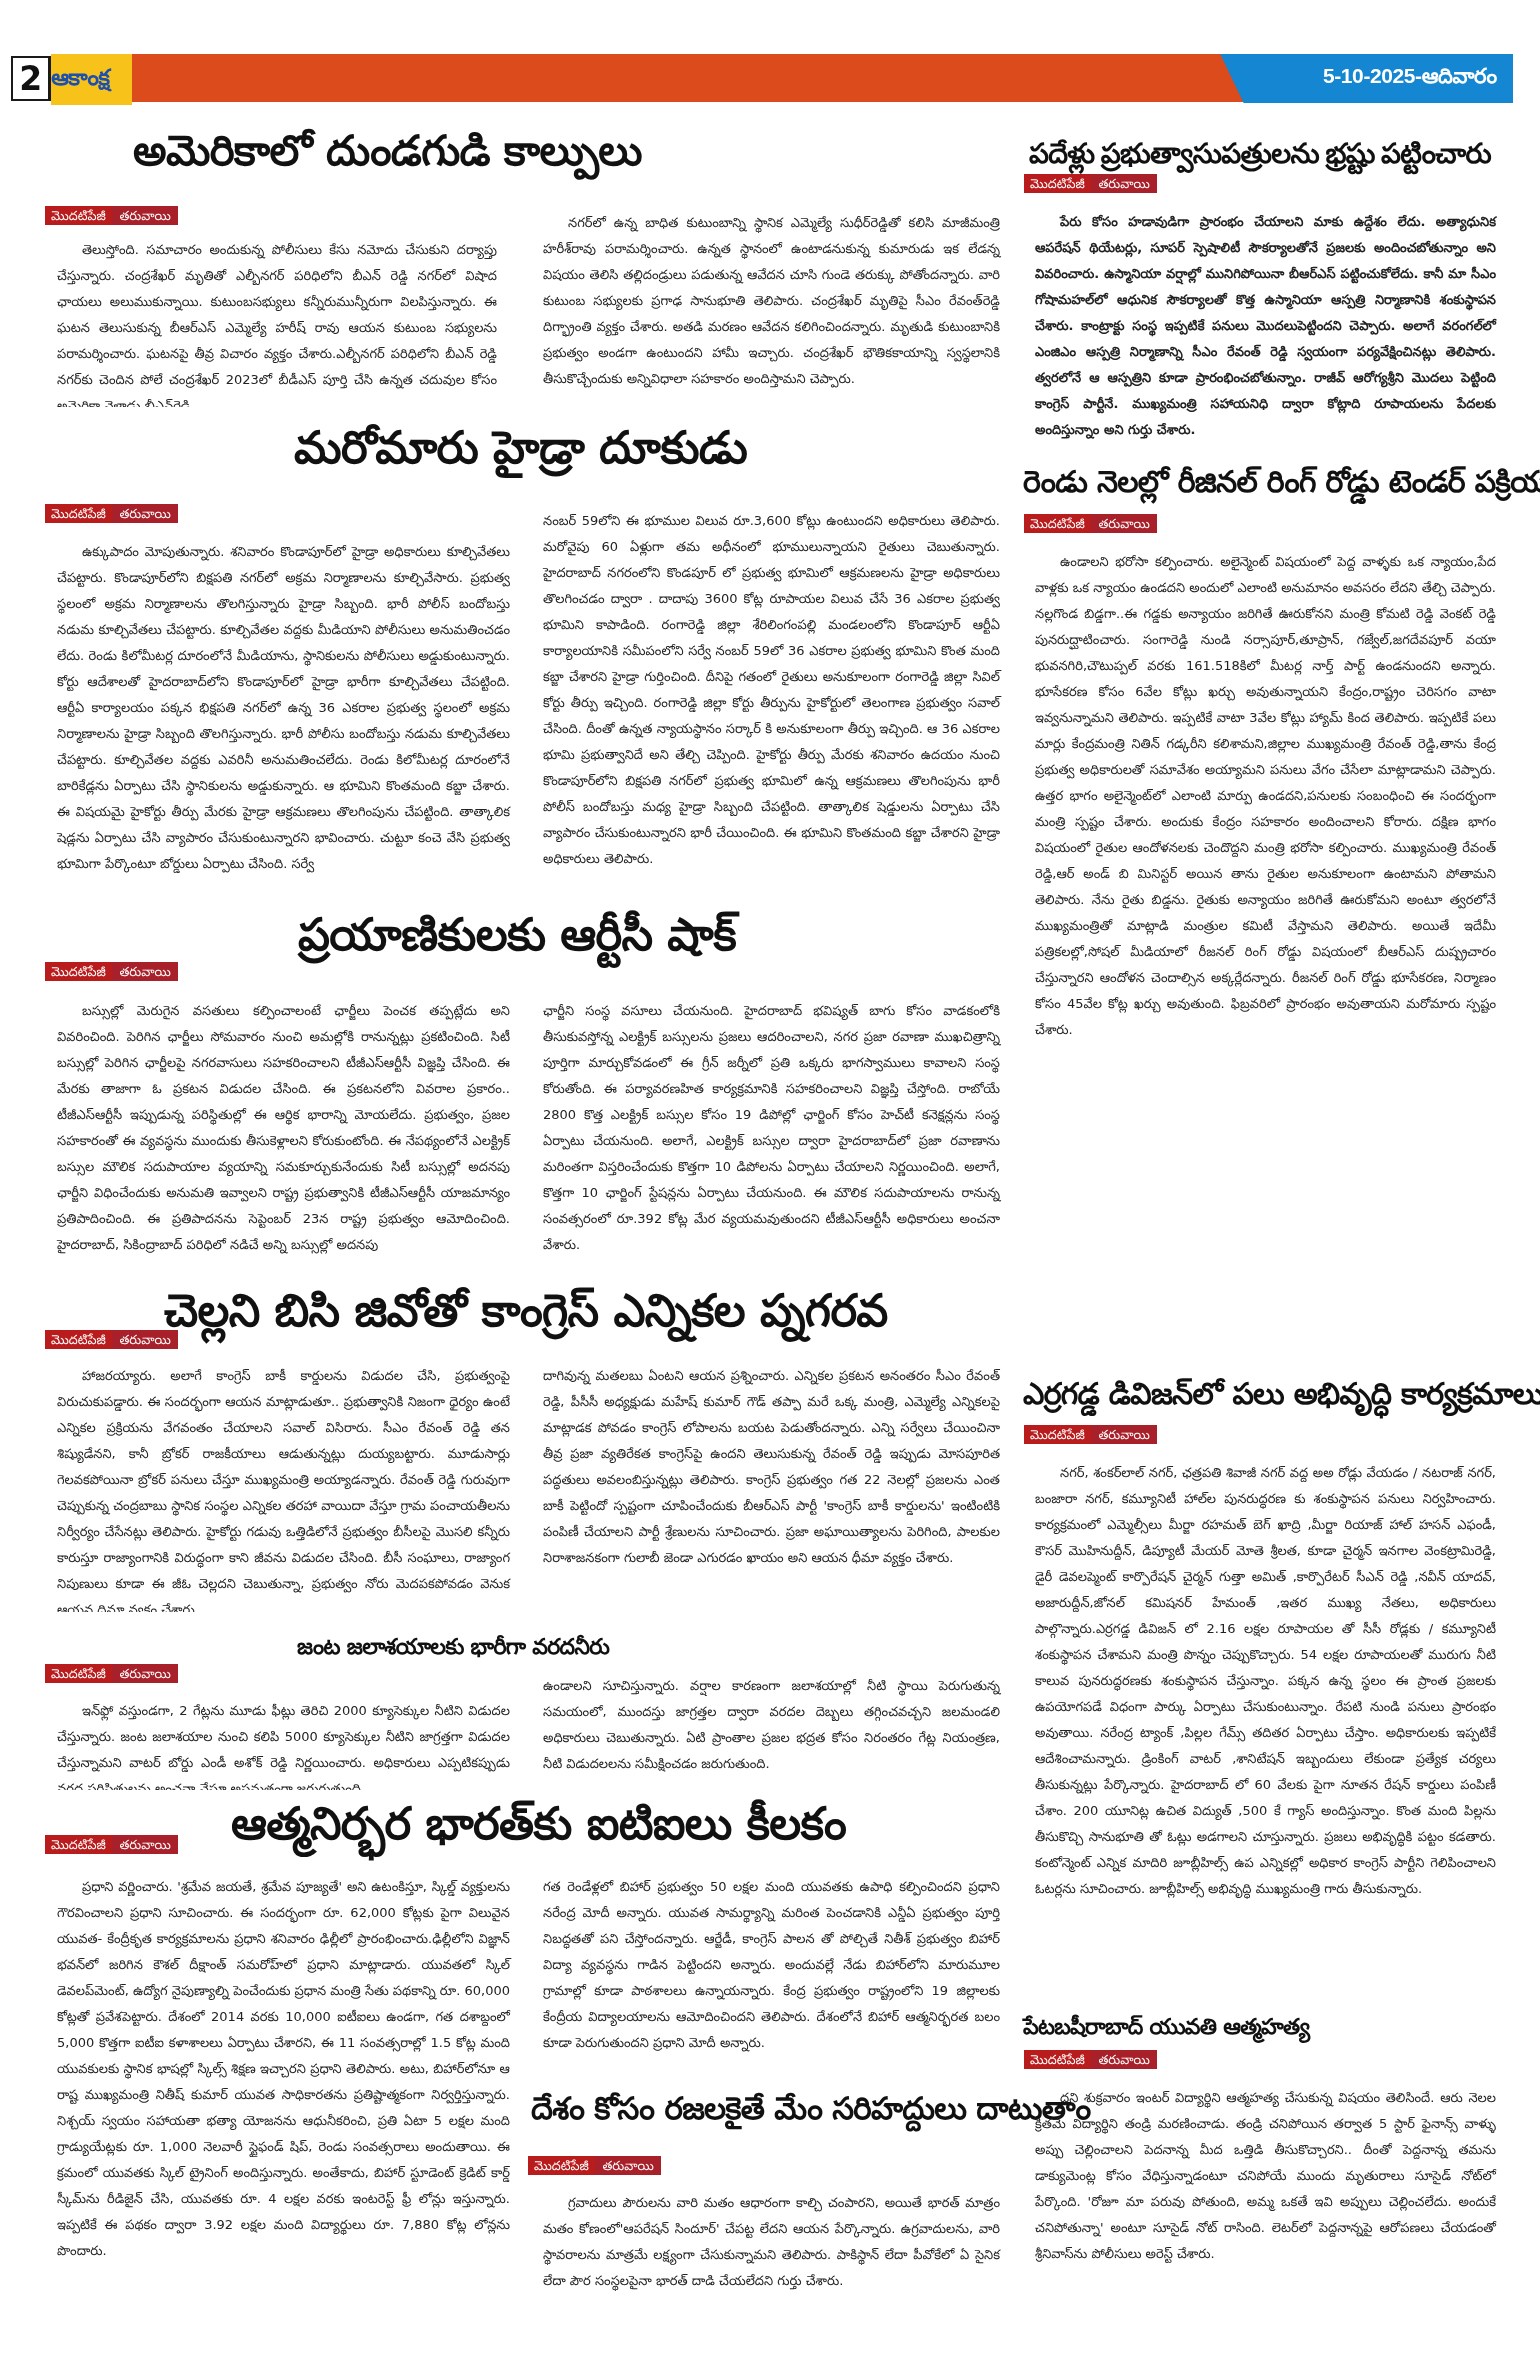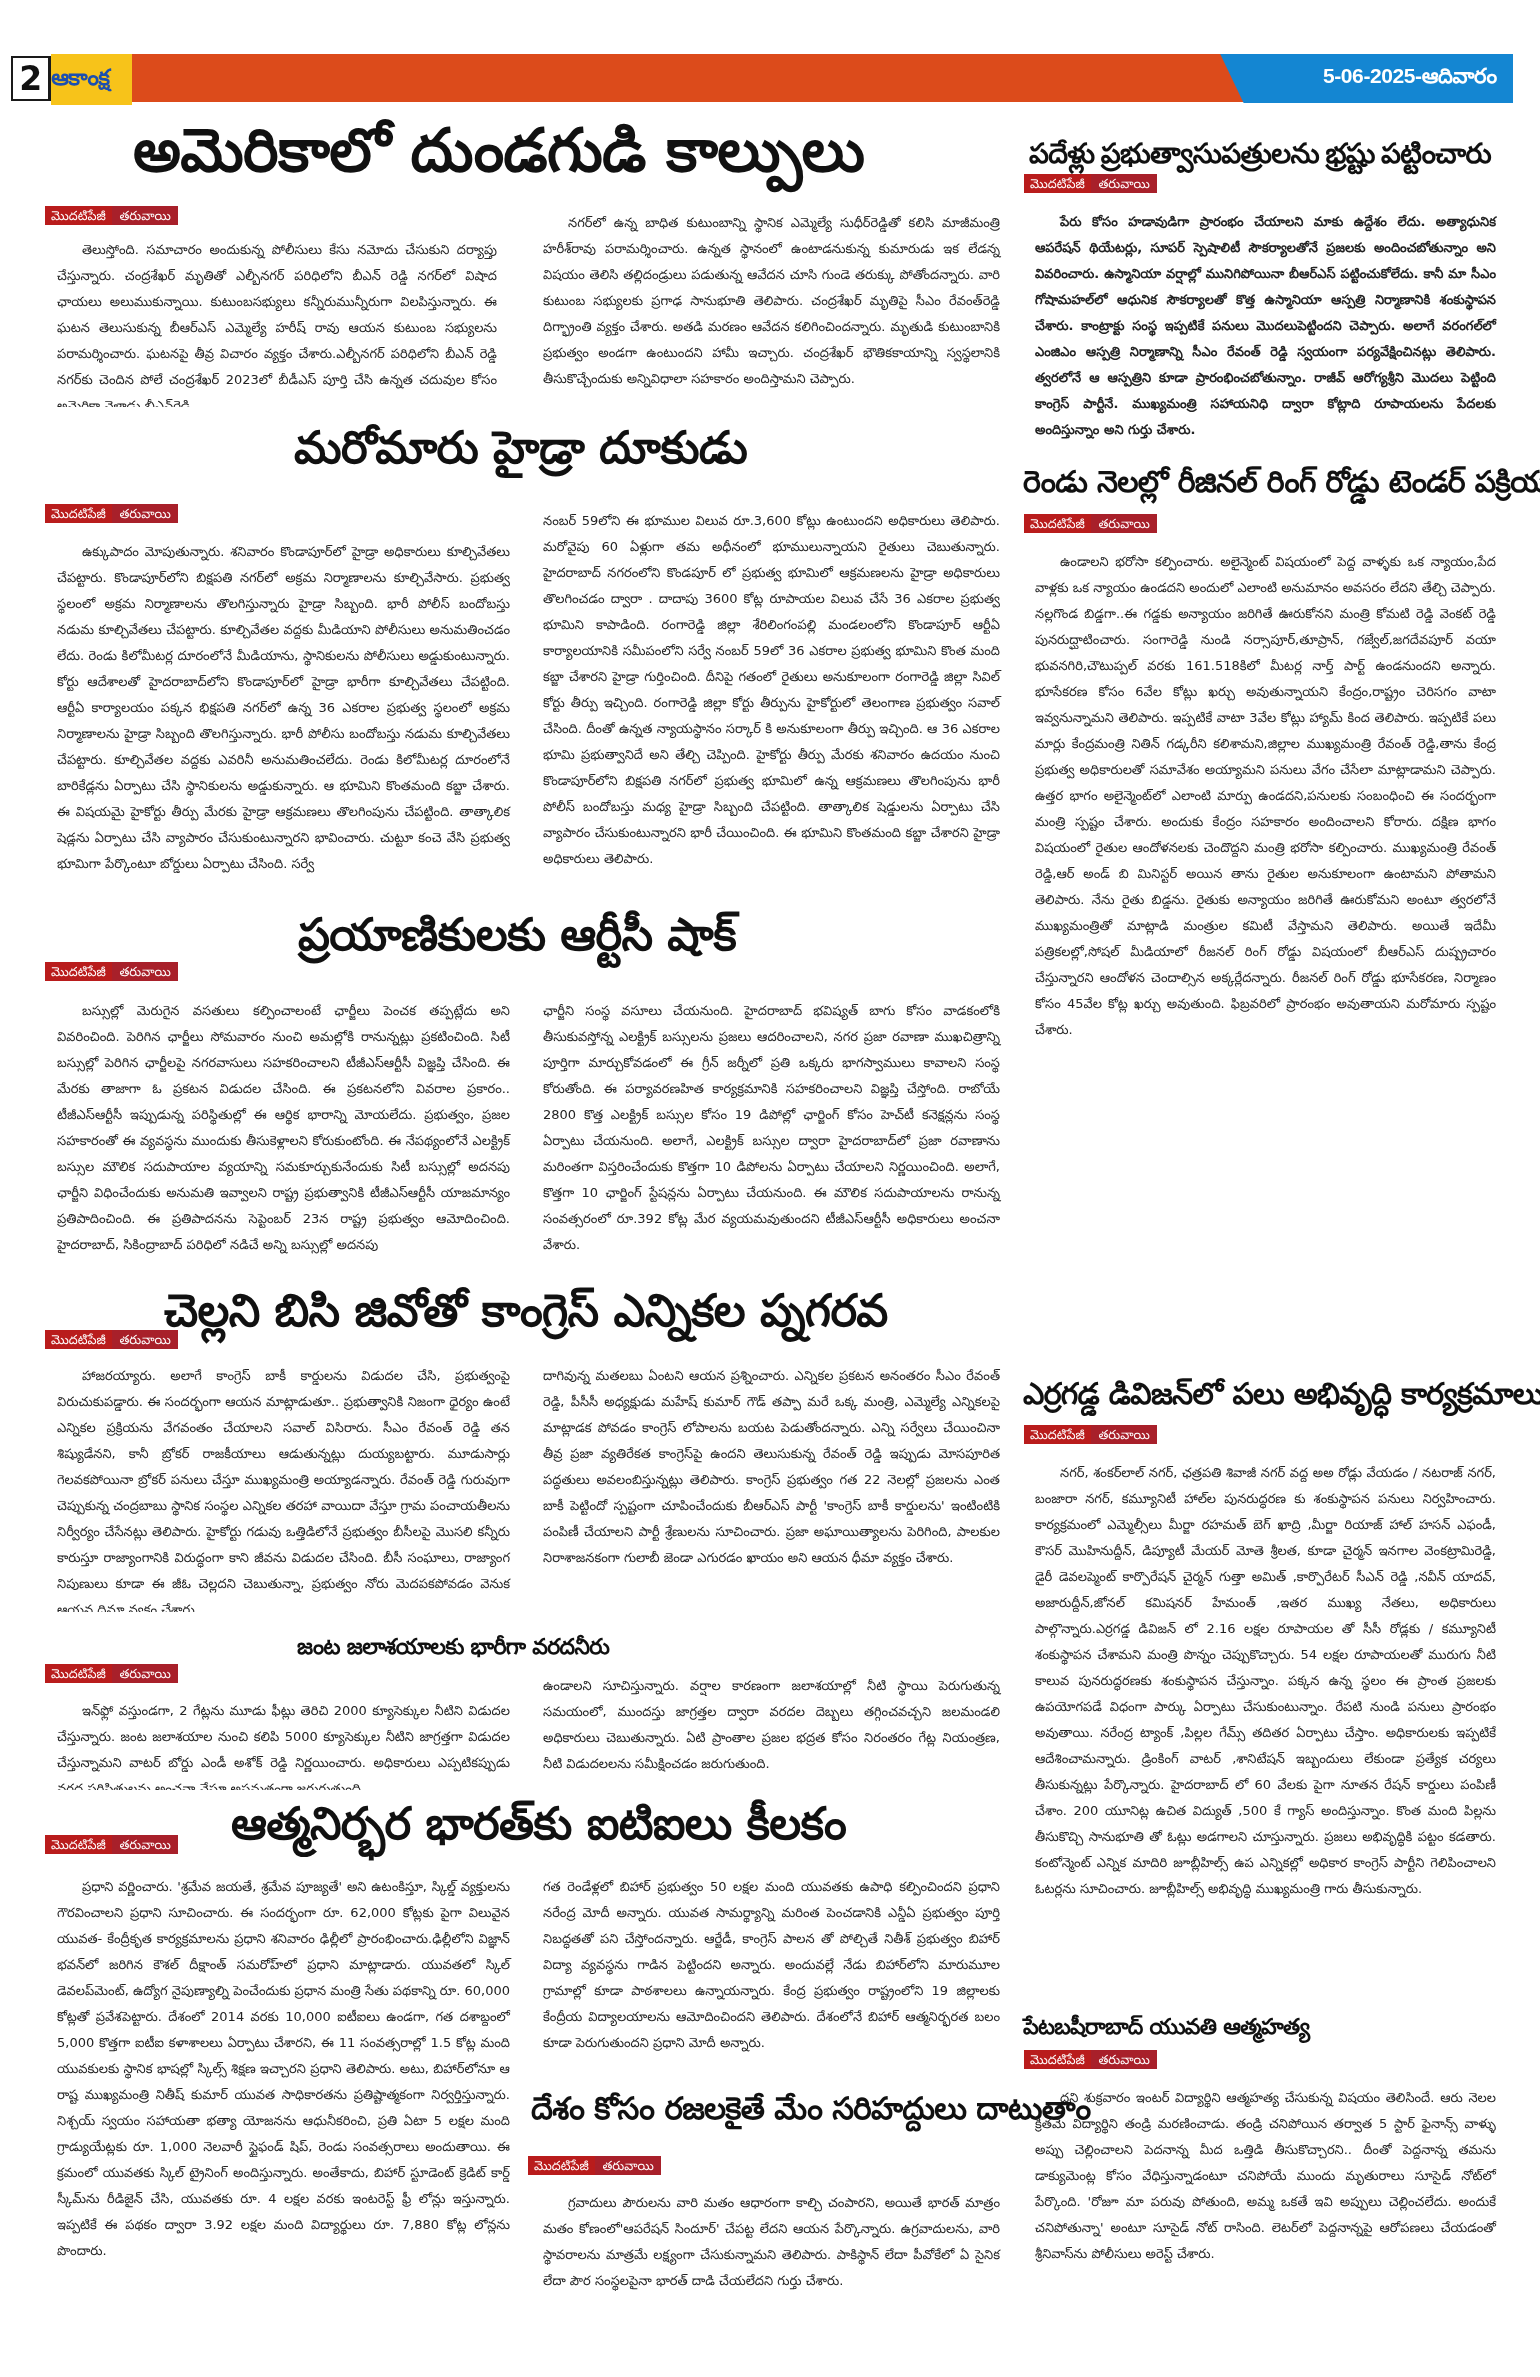--- a/index.html
+++ b/index.html
@@ -15,21 +15,21 @@
                display: flex; align-items: center; justify-content: flex-start; }
   .brand-logo { font: bold 22.4px "DejaVu Sans", sans-serif; color: #1b4fb0; letter-spacing: -0.7px; }
   .orange-bar { position: absolute; left: 121px; top: 0; width: 1381px; height: 48px; background: #dc4b1b; }
   .date-box { position: absolute; left: 1209px; top: 0; width: 293px; height: 49px; background: #1486d2;
               clip-path: polygon(0 0, 100% 0, 100% 100%, 8% 100%);
               display: flex; align-items: center; justify-content: flex-end; padding-right: 16.4px; box-sizing: border-box; }
   .date-text { color: #fff; font: bold 21px "Liberation Sans", sans-serif; letter-spacing: -0.4px; }
 
   
   .headline { position: absolute; font-weight: bold; color: #111; white-space: nowrap; letter-spacing: -0.7px; }
-  .h-xl { font-size: 60px; line-height: 75px; }
+  .h-xl { font-size: 42px; line-height: 75px; }
   .h-lg { font-size: 45px; line-height: 54px; }
   .h-md { font-size: 22px; line-height: 43px; }
   .h-sm { font-size: 28px; line-height: 36px; }
 
   .cont-tag { position: absolute; display: flex; height: 19.4px; font-size: 12.7px; line-height: 19.4px; }
   .cont-tag .first { background: #b91c1c; color: #fff; padding: 0 6px; }
   .cont-tag .second { background: #a8202a; color: #fff; padding: 0 7.5px; }
 
   .col { position: absolute; font-family: "DejaVu Sans", sans-serif; font-size: 13px; line-height: 26px;
          text-align: justify; color: #222; overflow: hidden; }
@@ -39,21 +39,21 @@
 </head>
 <body>
 
 <div class="masthead">
   <div class="orange-bar"></div>
   <div class="page-num">2</div>
   <div class="brand-box">
     <span class="brand-logo">ఆకాంక్ష</span>
   </div>
   <div class="date-box">
-    <span class="date-text">5-06-2025-ఆదివారం</span>
+    <span class="date-text">5-10-2025-ఆదివారం</span>
   </div>
 </div>
 
 <div class="headline h-xl" style="left:133px; top:113px;">అమెరికాలో దుండగుడి కాల్పులు</div>
 <div class="cont-tag" style="left:45px; top:206px;">
   <span class="first">మొదటిపేజీ</span>
   <span class="second">తరువాయి</span>
 </div>
 <div class="col" style="left:45px; top:225px; width:464px; height:182px;">
   <p>తెలుస్తోంది. సమాచారం అందుకున్న పోలీసులు కేసు నమోదు చేసుకుని దర్యాప్తు చేస్తున్నారు. చంద్రశేఖర్ మృతితో ఎల్బీనగర్ పరిధిలోని బీఎన్ రెడ్డి నగర్‌లో విషాద ఛాయలు అలుముకున్నాయి. కుటుంబసభ్యులు కన్నీరుమున్నీరుగా విలపిస్తున్నారు. ఈ ఘటన తెలుసుకున్న బీఆర్ఎస్ ఎమ్మెల్యే హరీష్ రావు ఆయన కుటుంబ సభ్యులను పరామర్శించారు. ఘటనపై తీవ్ర విచారం వ్యక్తం చేశారు.ఎల్బీనగర్ పరిధిలోని బీఎన్ రెడ్డి నగర్‌కు చెందిన పోలే చంద్రశేఖర్ 2023లో బీడీఎస్ పూర్తి చేసి ఉన్నత చదువుల కోసం అమెరికా వెళ్లాడు.బీఎన్‌రెడ్డి</p>

